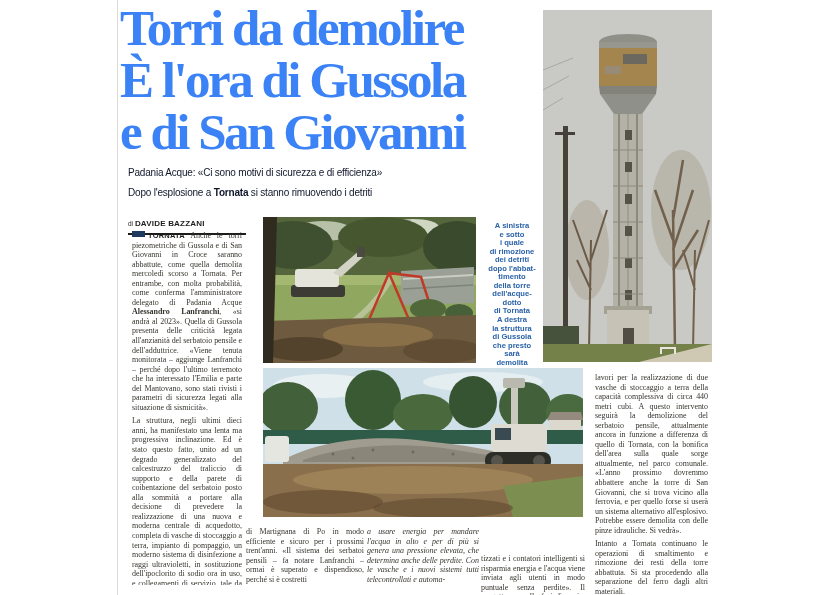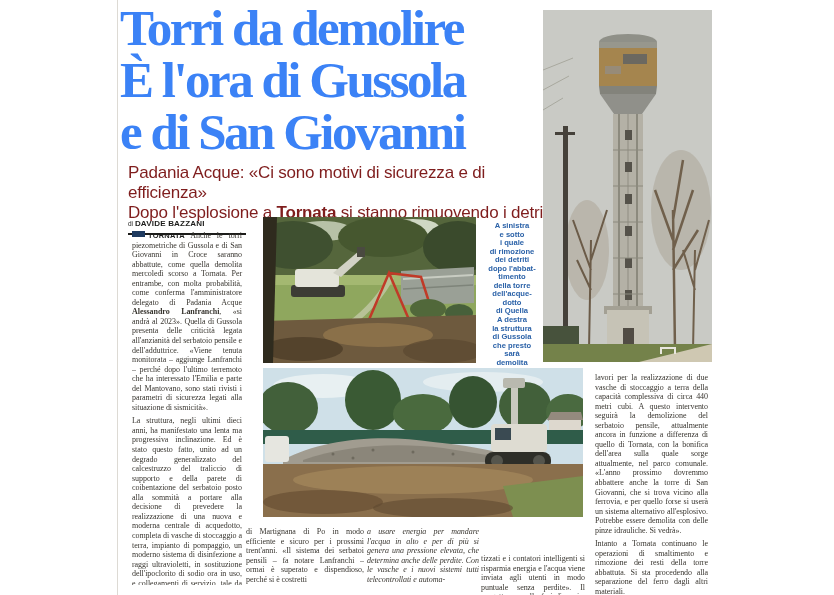--- a/index.html
+++ b/index.html
@@ -7,22 +7,22 @@
        font-family:"Liberation Serif",serif;color:#38352f;}
   .page{position:relative;width:834px;height:595px;background:#ffffff;}
 
   .col-rule{position:absolute;left:117px;top:0;width:1px;height:595px;background:#dddad4;}
 
   .headline{position:absolute;left:120px;top:2px;width:430px;
             font-family:"Liberation Serif",serif;font-weight:700;color:#3b82f6;
             font-size:51px;line-height:52px;letter-spacing:-2.5px;}
 
   .subhead{position:absolute;left:128px;top:163px;width:440px;
-           font-family:"Liberation Sans",sans-serif;font-size:17px;line-height:20px;
-           color:#7f1d1d;letter-spacing:-0.2px;}
+           font-family:"Liberation Sans",sans-serif;font-size:10px;line-height:20px;
+           color:#0f172a;letter-spacing:-0.2px;}
   .subhead b{font-weight:700;}
 
   .byline{position:absolute;left:128px;top:212px;width:118px;
           font-family:"Liberation Sans",sans-serif;color:#1c1c1a;
           border-bottom:2px solid #1c1c1a;padding-bottom:3px;}
   .byline .pre{font-size:6.5px;}
   .byline .name{font-size:8px;font-weight:700;letter-spacing:0.2px;}
 
   .bodytext{font-size:8px;line-height:9.55px;text-align:justify;
             letter-spacing:-0.05px;color:#38352f;
@@ -111,21 +111,21 @@
     <div>A sinistra</div>
     <div>e sotto</div>
     <div>i quale</div>
     <div>di rimozione</div>
     <div>dei detriti</div>
     <div>dopo l'abbat-</div>
     <div>timento</div>
     <div>della torre</div>
     <div>dell'acque-</div>
     <div>dotto</div>
-    <div>di Quella</div>
+    <div>di Tornata</div>
     <div>A destra</div>
     <div>la struttura</div>
     <div>di Gussola</div>
     <div>che presto</div>
     <div>sarà</div>
     <div>demolita</div>
   </div>
 
   <div class="photo photo-tower">
     <svg viewBox="0 0 169 352" preserveAspectRatio="none">

